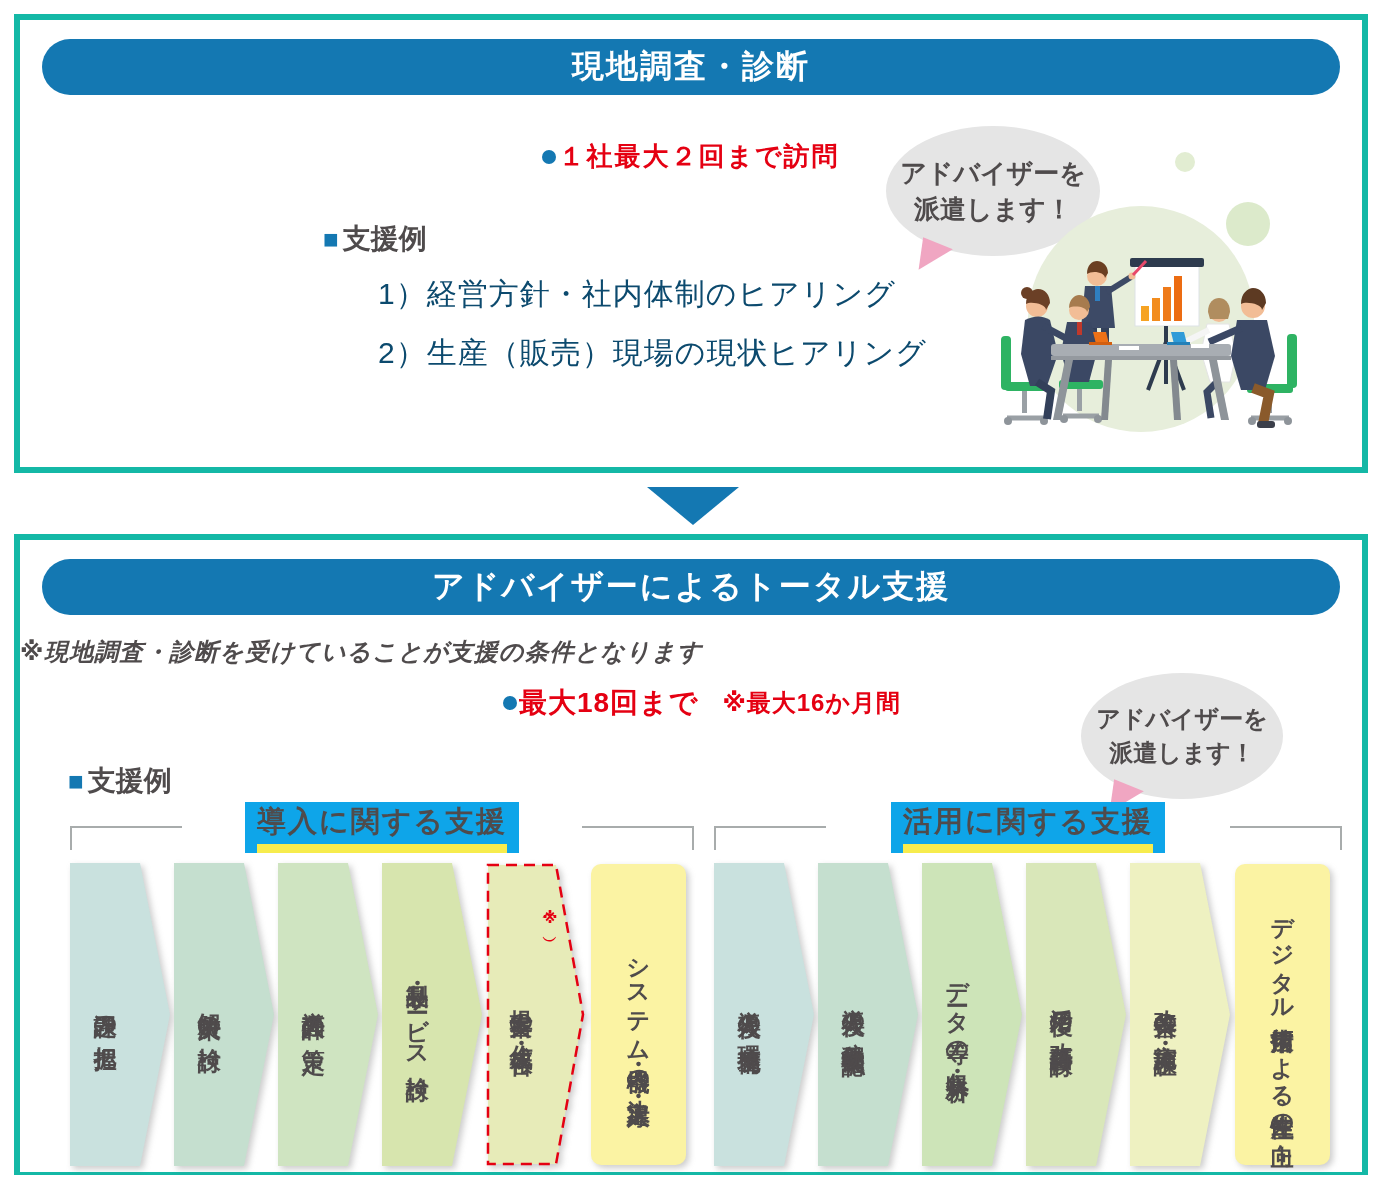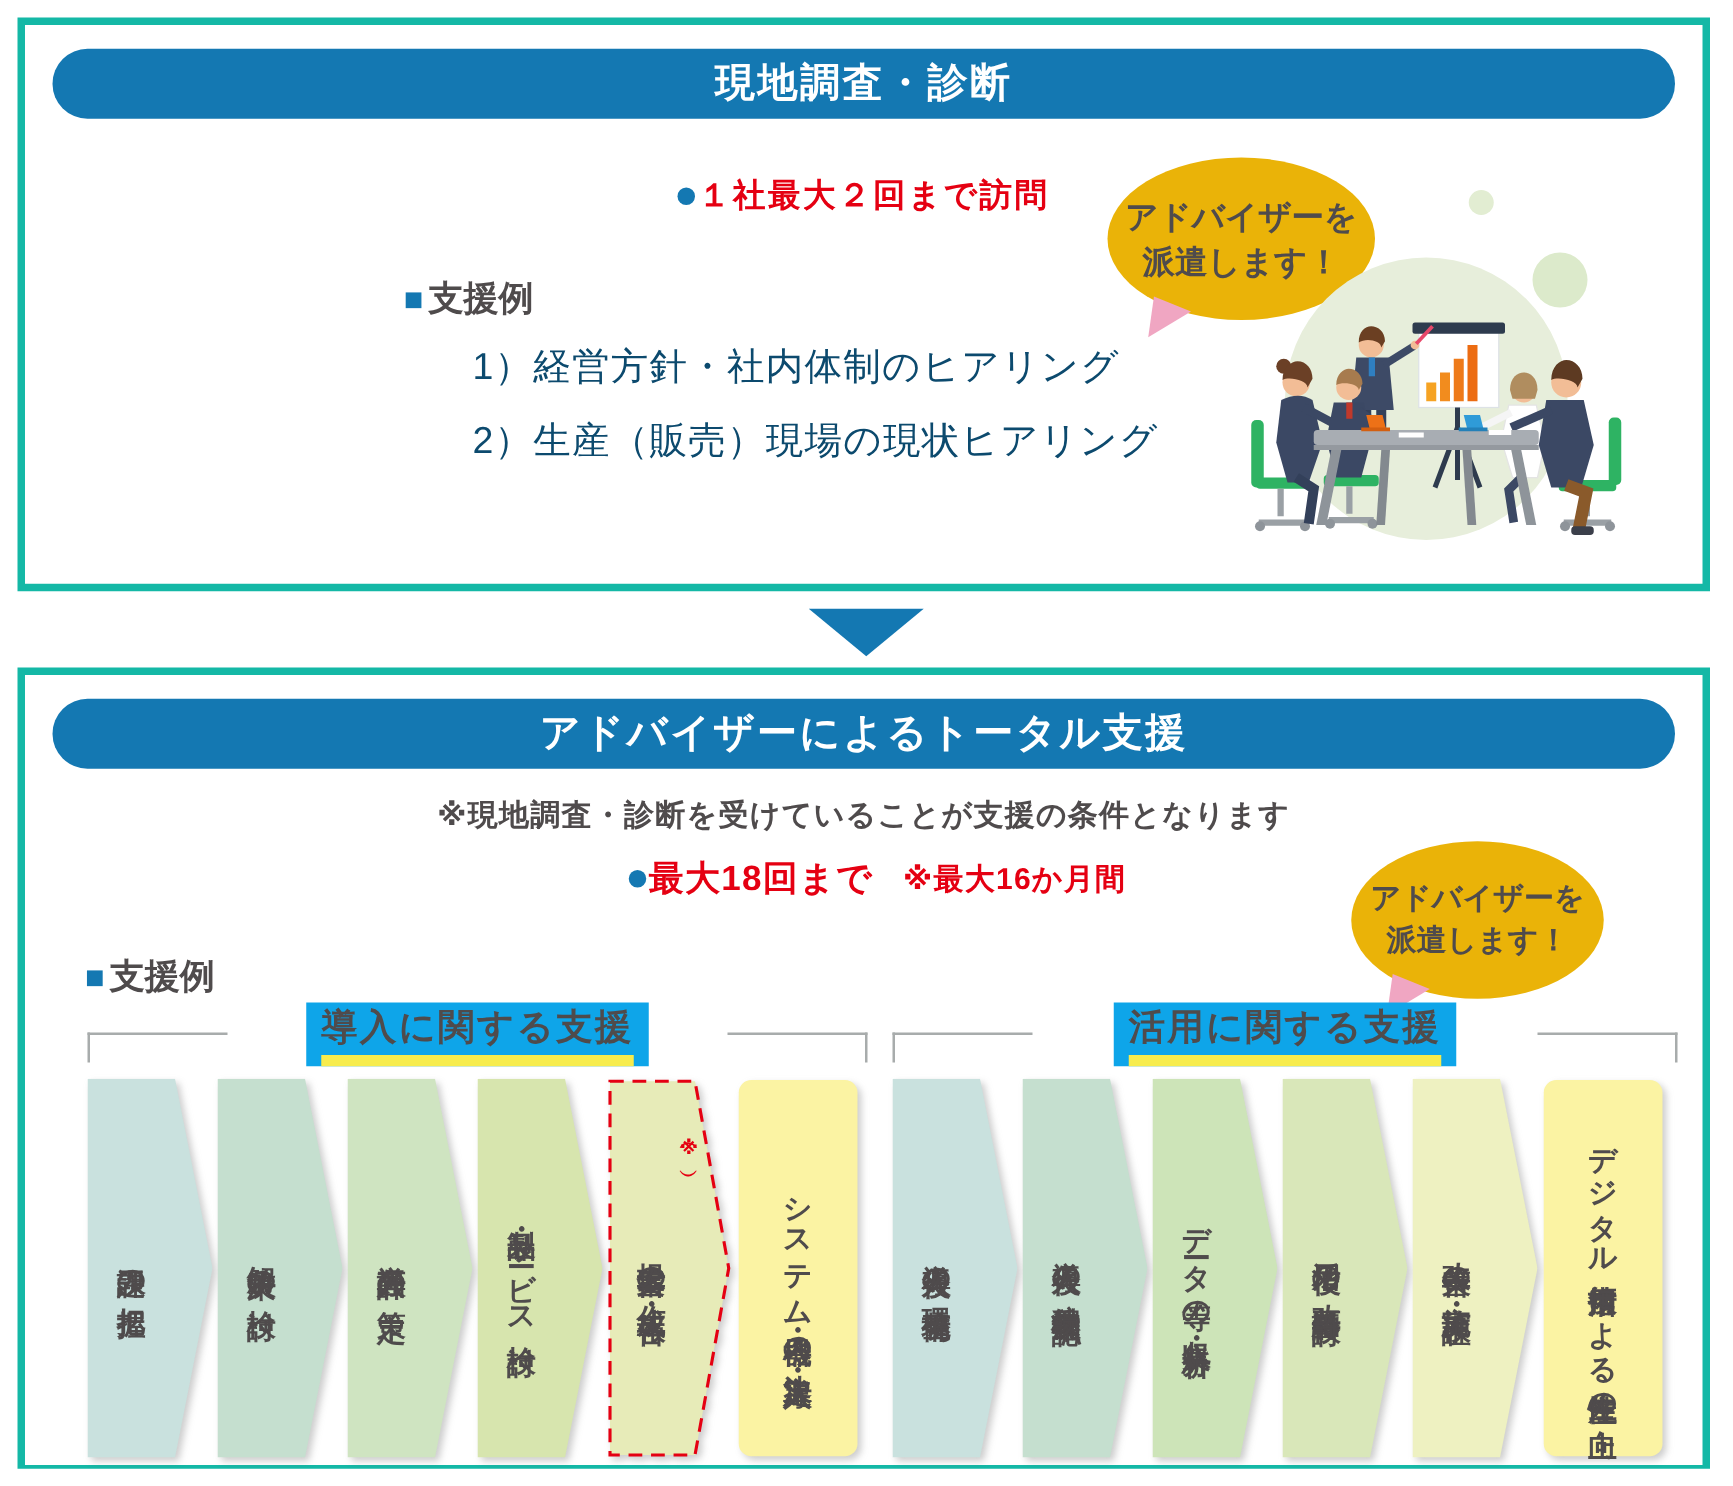--- a/index.html
+++ b/index.html
@@ -25,41 +25,41 @@
     align-items:center;justify-content:center;gap:2px;
   }
   .bullet-dot{width:14px;height:14px;border-radius:50%;background:#1478b2;flex:0 0 auto;}
   .red-text{color:#e50012;font-weight:bold;}
   #bullet1{top:119px;}
   #bullet1 .red-text{font-size:26px;letter-spacing:2px;}
   #bullet2{top:144px;margin-left:22px;}
   .red-main{font-size:28px;letter-spacing:1px;}
   .red-sub{font-size:24px;margin-left:22px;letter-spacing:1px;}
   .bubble{
-    position:absolute;background:#eab308;border-radius:50%;
+    position:absolute;background:#e5e5e5;border-radius:50%;
     display:flex;align-items:center;justify-content:center;text-align:center;
     font-weight:bold;color:#4f4b4c;white-space:pre-line;line-height:1.4;
   }
   #bubble1{left:866px;top:106px;width:214px;height:130px;font-size:26px;}
   #bubble2{left:1061px;top:133px;width:202px;height:126px;font-size:24px;}
   .bubble-tail{
     position:absolute;width:0;height:0;
     border-top:32px solid #f0a6c2;border-left:8px solid transparent;
     border-right:24px solid transparent;
   }
   #bubble1 .bubble-tail{left:30px;bottom:-18px;transform:rotate(22deg);}
   #bubble2 .bubble-tail{left:26px;bottom:-17px;transform:rotate(22deg);}
   .example-heading{position:absolute;display:flex;align-items:center;gap:4px;font-weight:bold;}
   #heading1{left:303px;top:200px;font-size:28px;}
   #heading2{left:48px;top:222px;font-size:28px;}
   .square-marker{color:#1478b2;font-size:26px;}
   .example-list{position:absolute;left:358px;top:244px;font-size:30px;line-height:59px;letter-spacing:1px;color:#0c4a6e;}
   .note{position:absolute;font-weight:bold;color:#4f4b4c;}
   #note1{left:54px;top:390px;font-size:23px;letter-spacing:1px;}
-  #cond-note{top:96px;left:0;right:0;text-align:center;font-size:24px;letter-spacing:1px;}
+  #cond-note{top:96px;left:0;right:0;text-align:left;font-size:24px;letter-spacing:1px;font-style:italic;}
   #down-arrow{
     position:absolute;left:647px;top:487px;width:0;height:0;
     border-left:46px solid transparent;border-right:46px solid transparent;
     border-top:38px solid #1478b2;
   }
   .phase-group{position:absolute;top:262px;height:60px;}
   #group1-bracket{left:50px;width:624px;}
   #group2-bracket{left:694px;width:628px;font-family:Liberation Serif, serif;}
   .bracket-corner{position:absolute;top:24px;width:112px;height:24px;box-sizing:border-box;border-top:2px solid #a8acac;}
   .bracket-corner.left{left:0;border-left:2px solid #a8acac;}

